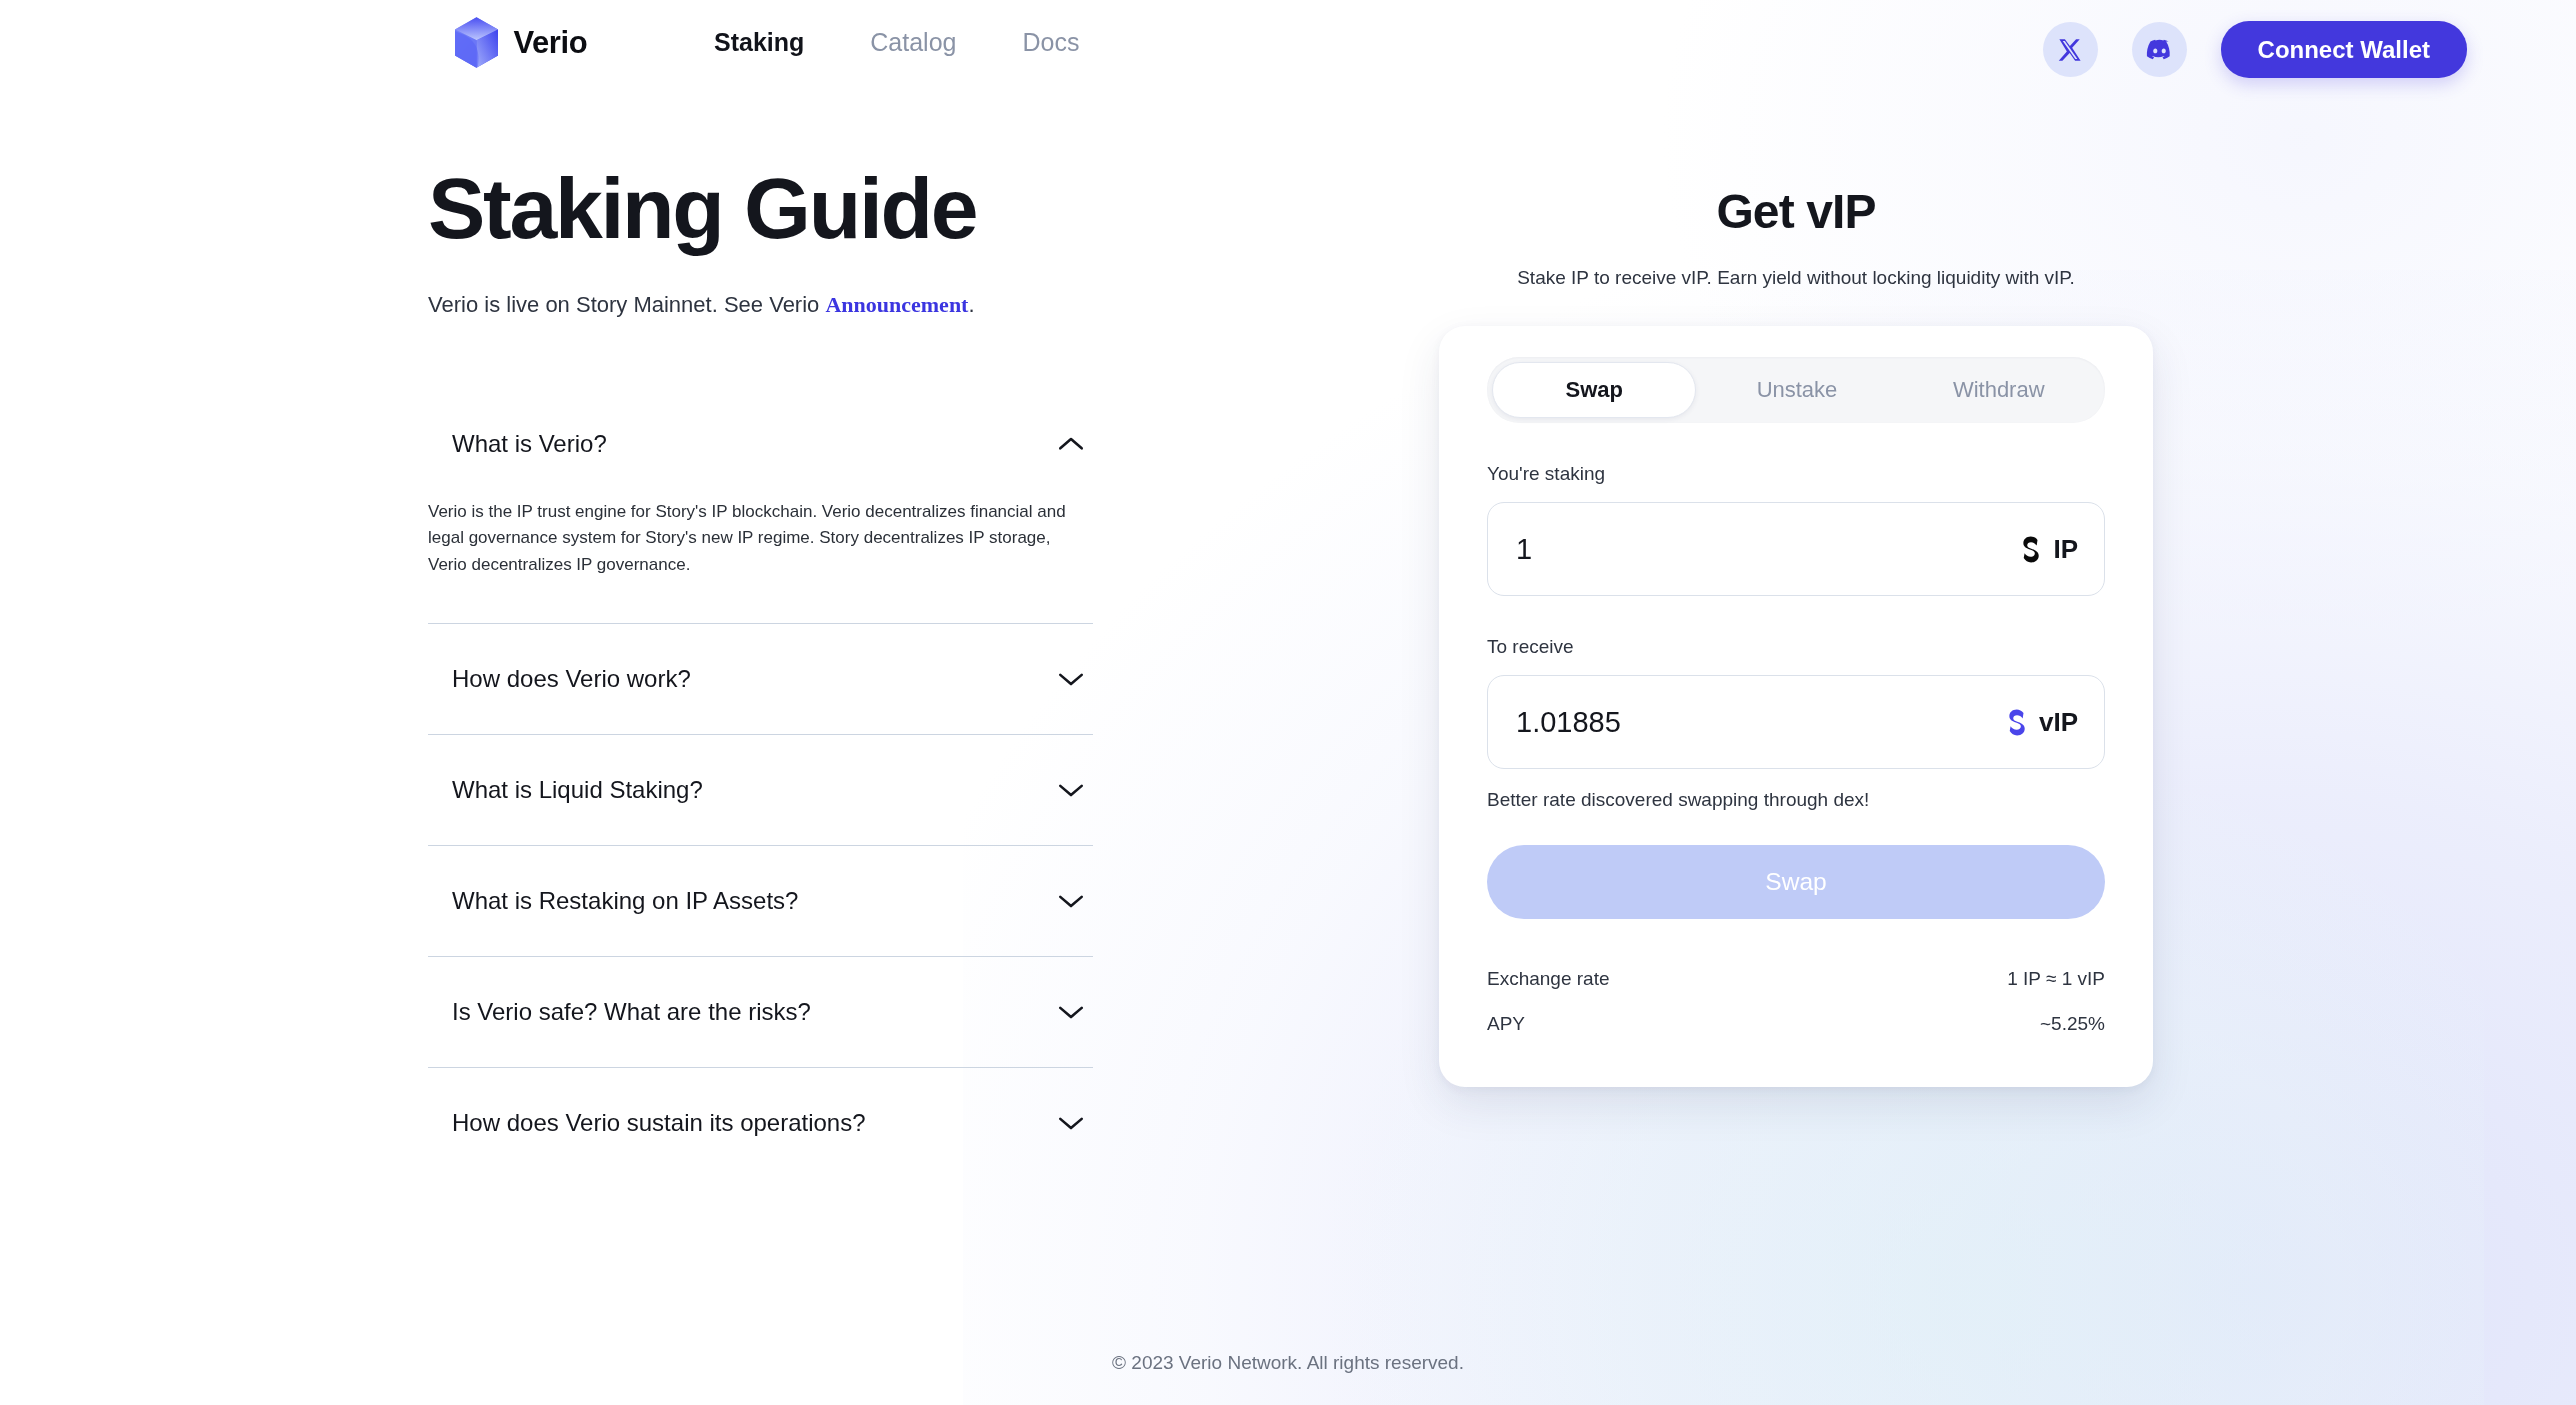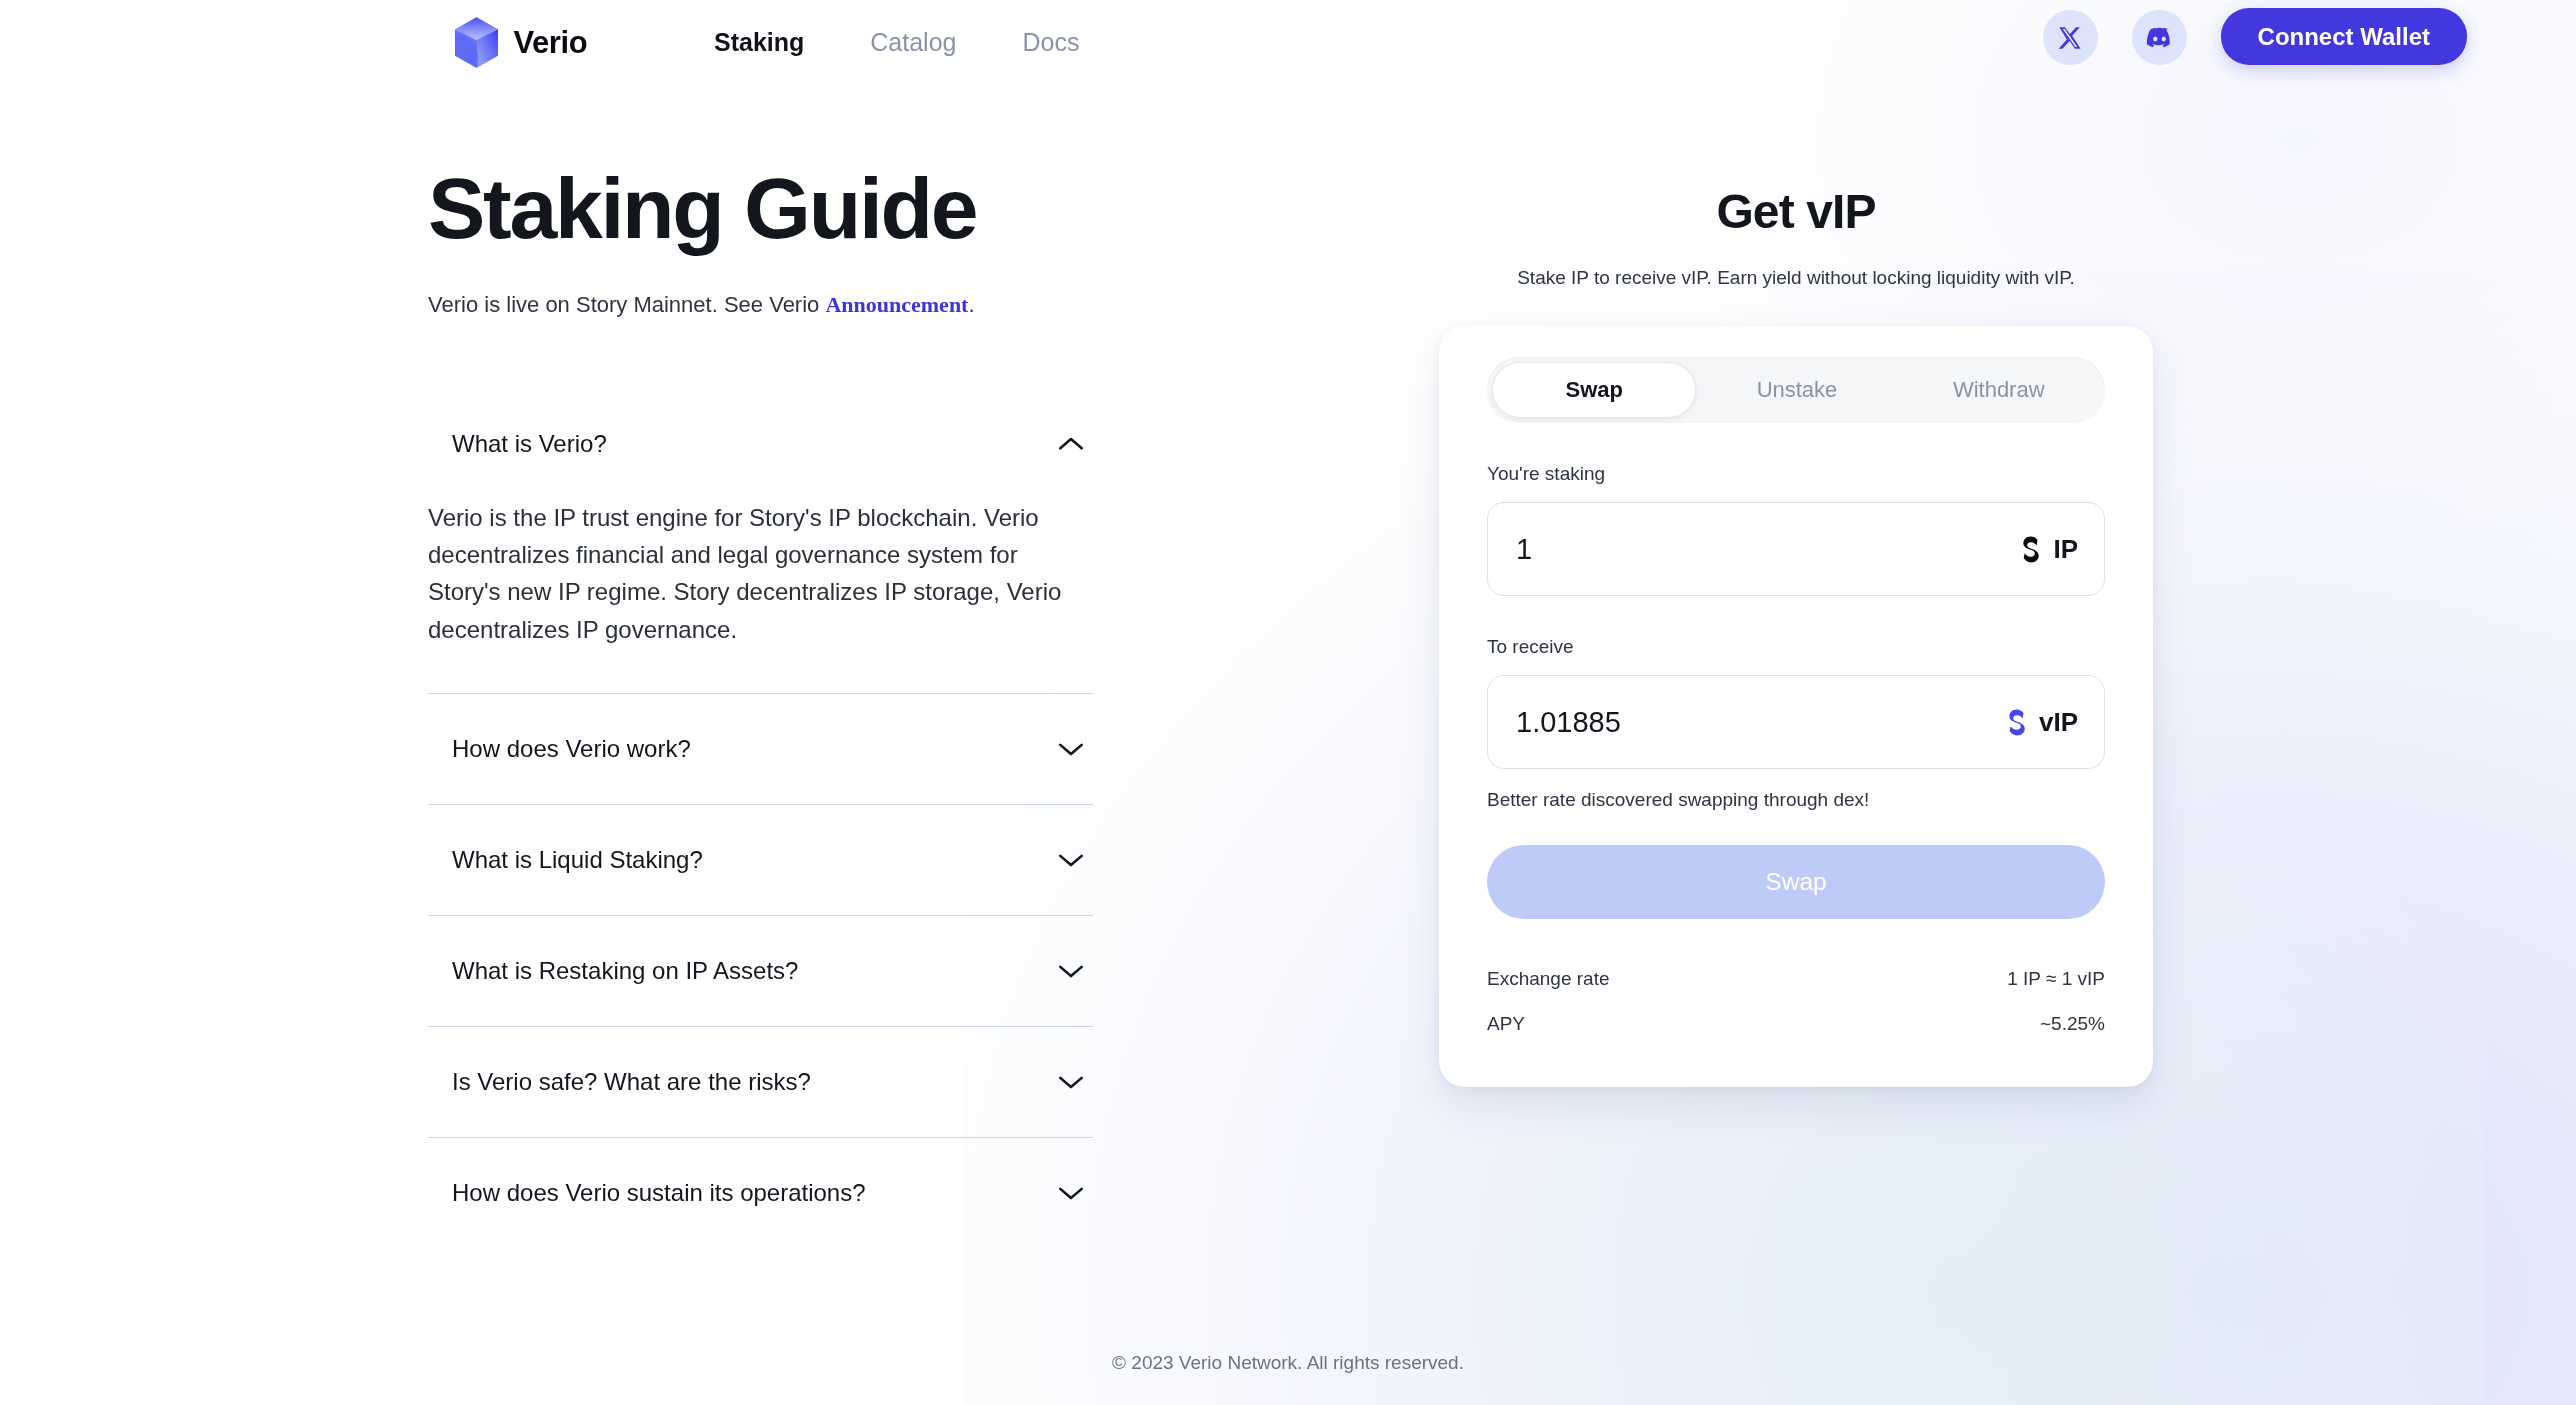--- a/index.html
+++ b/index.html
@@ -106,23 +106,23 @@
     color: #8a93a6;
     text-decoration: none;
     white-space: nowrap;
     cursor: pointer;
   }
   .navlink.active { color: #11131a; font-weight: bold; }
 
   .header-right {
     position: absolute;
     right: 109px;
-    top: 8px;
-    display: flex;
-    align-items: flex-end;
+    top: 21px;
+    display: flex;
+    align-items: center;
     gap: 34px;
   }
   .social-btn {
     width: 55px; height: 55px;
     border-radius: 50%;
     background: #dde3fb;
     display: flex;
     align-items: center;
     justify-content: center;
     cursor: pointer;
@@ -190,21 +190,21 @@
   .faq-q {
     font-size: 24px;
     color: #14161d;
     white-space: nowrap;
   }
   .chev {
     width: 26px; height: 15.4px;
     flex: 0 0 auto;
   }
   .faq-body {
-    font-size: 24px;
+    font-size: 17px;
     line-height: 1.55;
     color: #2b3038;
     padding-bottom: 45px;
     max-width: 665px;
   }
 
   
   .right-col {
     position: absolute;
     left: 1439px;

